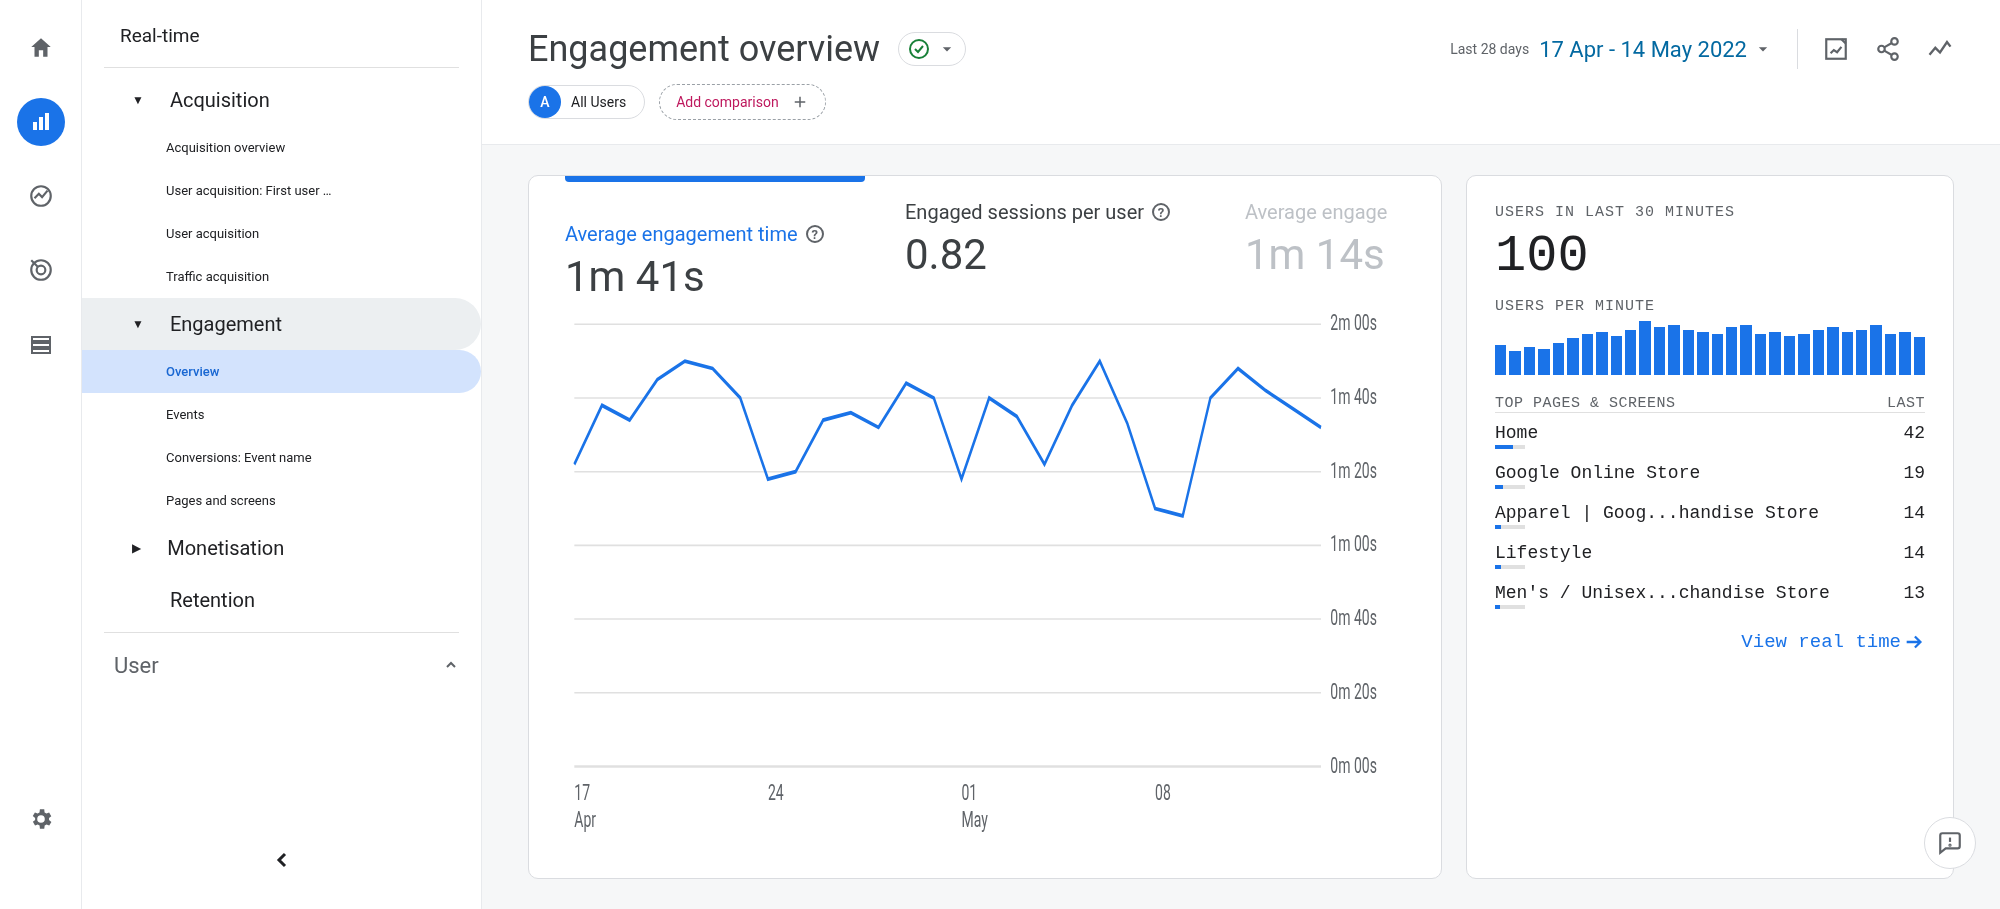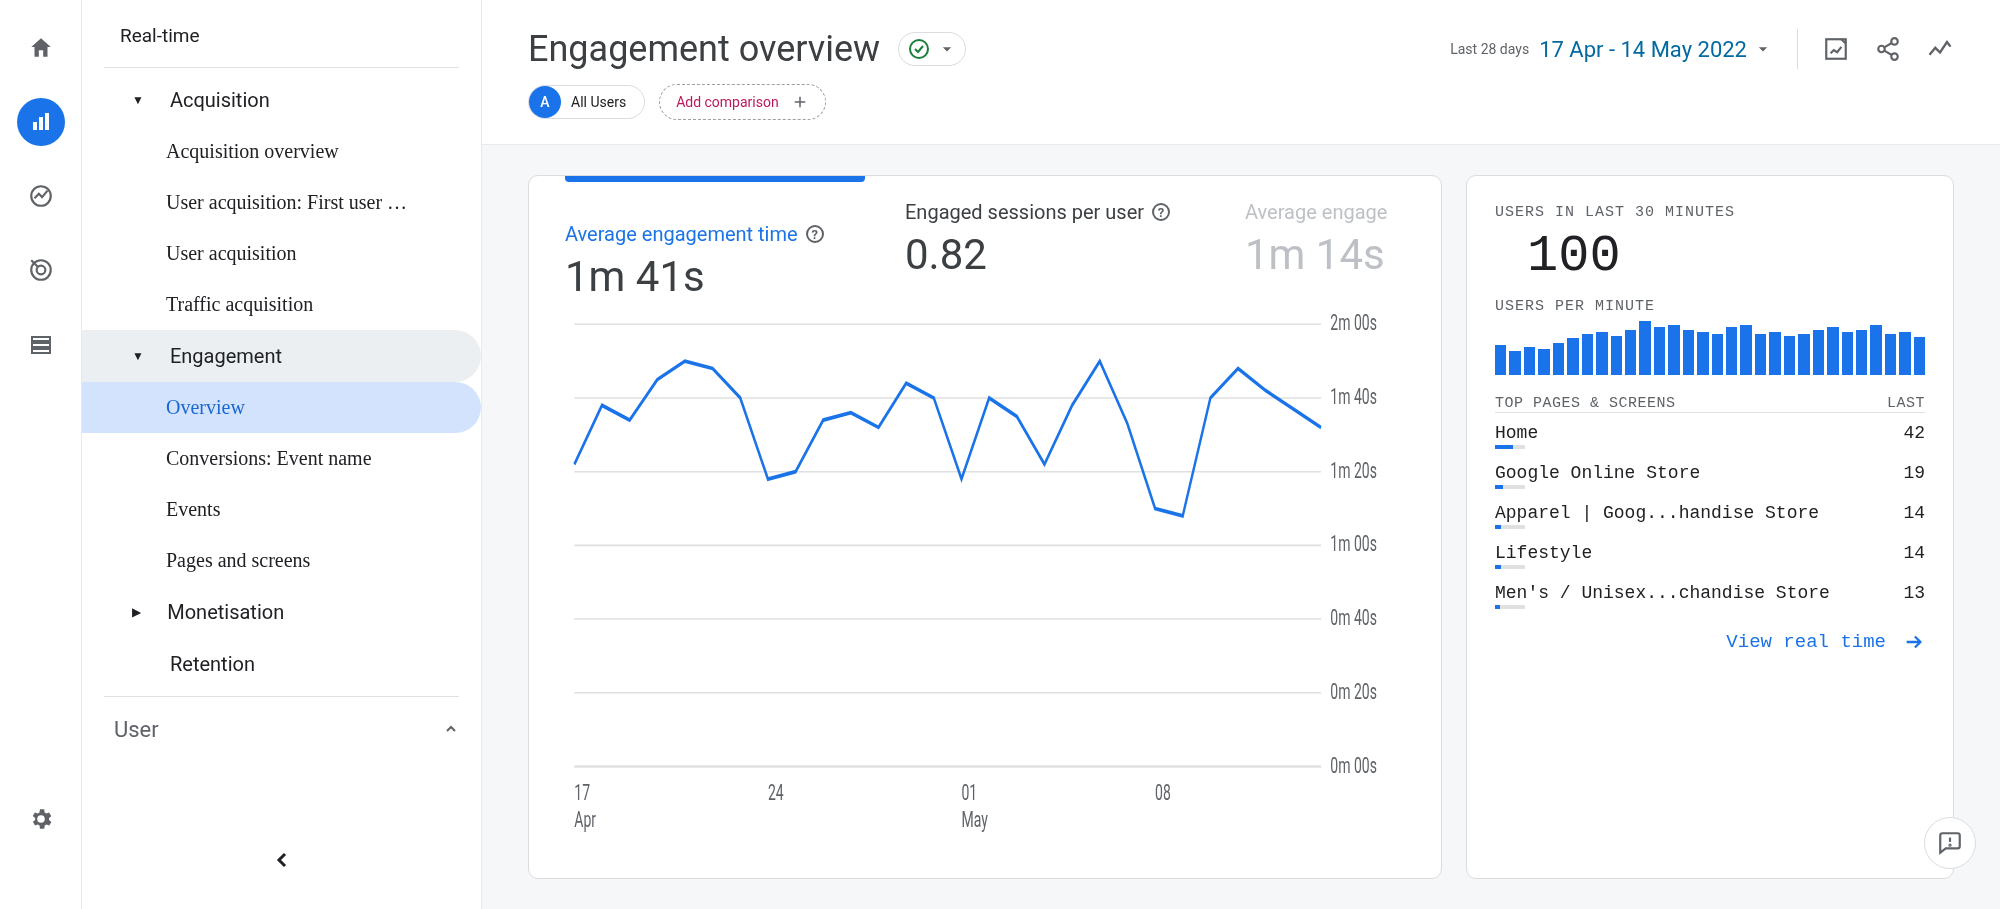--- a/index.html
+++ b/index.html
@@ -70,24 +70,24 @@
     padding: 14px 22px 14px 50px;
     display:flex; align-items:center;
     font-size:20px;
     cursor:pointer;
     border-radius: 0 32px 32px 0;
   }
   .nav-group .chevron { margin-right: 26px; font-size:12px; color:#202124;}
   .nav-group.highlight { background:#eceff1; }
   .nav-leaf {
     padding: 14px 22px 14px 84px;
-    font-size:20px;
+    font-size:13px;
     cursor:pointer;
     border-radius: 0 32px 32px 0;
-    white-space: nowrap; overflow:hidden; text-overflow: ellipsis; font-family: Liberation Serif, serif;
+    white-space: nowrap; overflow:hidden; text-overflow: ellipsis;
   }
   .nav-leaf.active { background:#d3e3fd; color:#1967d2; font-weight:500;}
   .collapse-arrow {
     position:absolute; bottom:30px; left:50%; transform: translateX(-50%);
     cursor:pointer; font-size:28px; font-weight: bold;
   }
   .chev-up svg { transform: rotate(180deg); }
 
   
   .main {
@@ -188,30 +188,30 @@
   .metric-value { font-size: 42px; color:#3c4043; }
   .metric.faded .metric-label, .metric.faded .metric-value { color:#bdc1c6;}
 
   .chart-area {
     flex:1; position:relative; padding: 0 36px 20px 36px;
     min-height: 0;
   }
   .chart-svg { width:100%; height:100%; }
 
   .side-label { font-size:15px; letter-spacing:1px; color:#5f6368; margin-bottom:6px;}
-  .big-number { font-size:52px; font-weight:400; margin-bottom:12px;margin-left:32px;}
+  .big-number { font-size:52px; font-weight:400; margin-bottom:12px;}
   .spark-row { display:flex; align-items:flex-end; gap:3px; height:54px; margin-bottom:20px;}
   .spark-bar { flex:1; background:#1a73e8; }
 
   .mini-header { display:flex; justify-content:space-between; color:#5f6368; font-size:15px; letter-spacing:0.5px; border-bottom:1px solid #e0e0e0;}
   .mini-row { display:flex; justify-content:space-between; padding: 10px 0 2px 0; font-size:18px;}
   .mini-progress { height:4px; background:#e0e0e0; width:30px; margin-bottom:4px; position:relative;}
   .mini-progress .fill{ position:absolute; left:0; top:0; bottom:0; background:#1a73e8; width:60%;}
 
-  .view-link { text-align:right; margin-top:18px; color:#1a73e8; font-size:19px; cursor:pointer; display:flex; justify-content:flex-end; align-items:center; gap:17px;}
+  .view-link { text-align:right; margin-top:18px; color:#1a73e8; font-size:19px; cursor:pointer; display:flex; justify-content:flex-end; align-items:center; gap:2px;}
 
   .feedback-fab {
     position: fixed;
     right: 24px;
     bottom: 40px;
     width:52px; height:52px;
     border:1px solid #dadce0;
     border-radius:50%;
     background:#fff;
     display:flex; align-items:center; justify-content:center;
@@ -276,22 +276,22 @@
     <div class="nav-leaf">Acquisition overview</div>
     <div class="nav-leaf">User acquisition: First user …</div>
     <div class="nav-leaf">User acquisition</div>
     <div class="nav-leaf">Traffic acquisition</div>
 
     <div class="nav-group highlight">
       <span class="chevron">▼</span>
       <span>Engagement</span>
     </div>
     <div class="nav-leaf active">Overview</div>
+    <div class="nav-leaf">Events</div>
     <div class="nav-leaf">Conversions: Event name</div>
-    <div class="nav-leaf">Events</div>
     <div class="nav-leaf">Pages and screens</div>
 
     <div class="nav-group">
       <span class="chevron">▶</span>
       <span>Monetisation</span>
     </div>
     <div class="nav-group" style="padding-left:88px">
       <span>Retention</span>
     </div>
 

